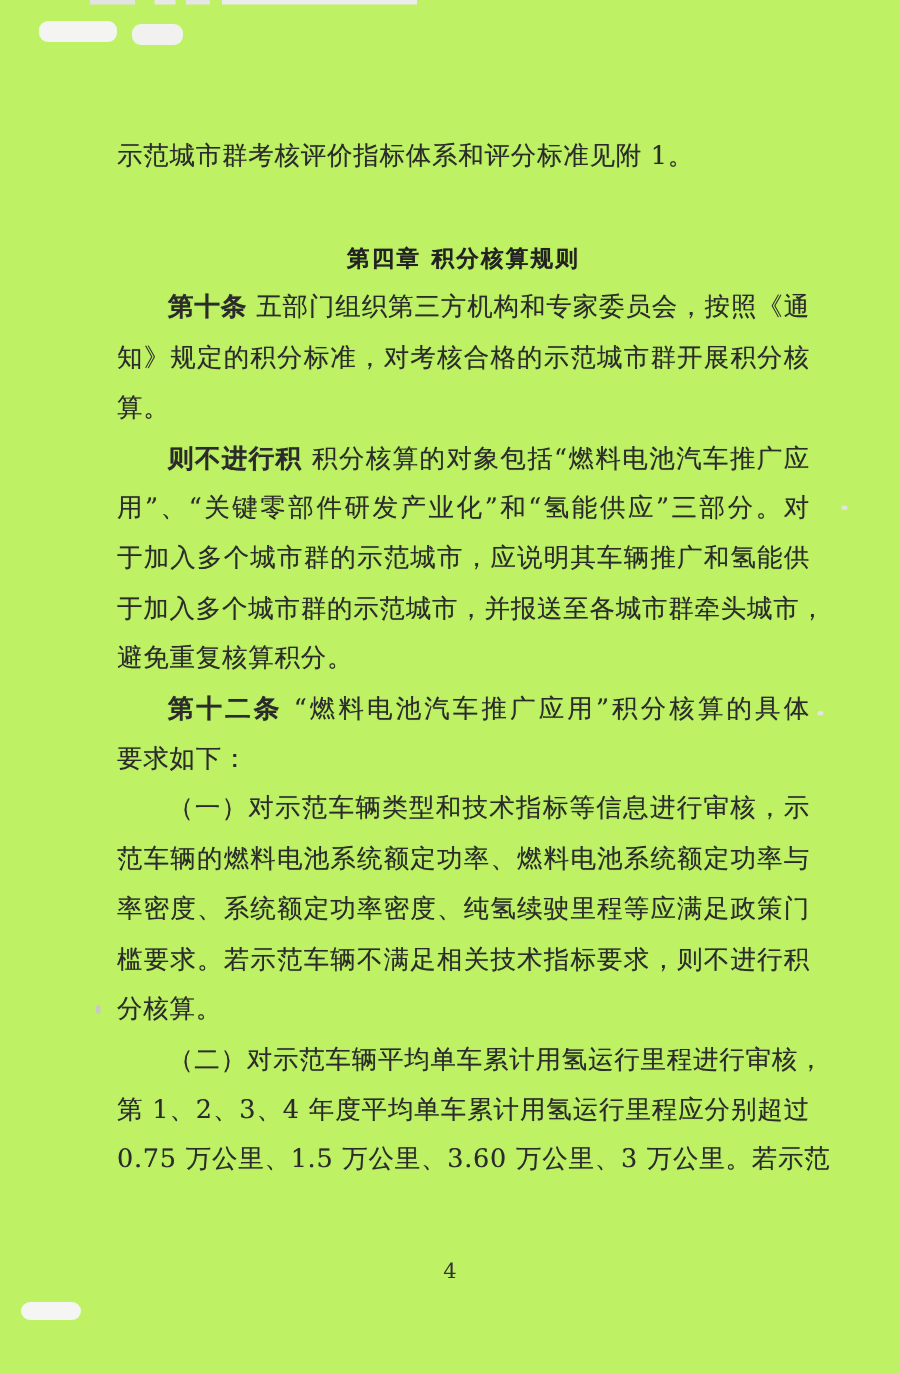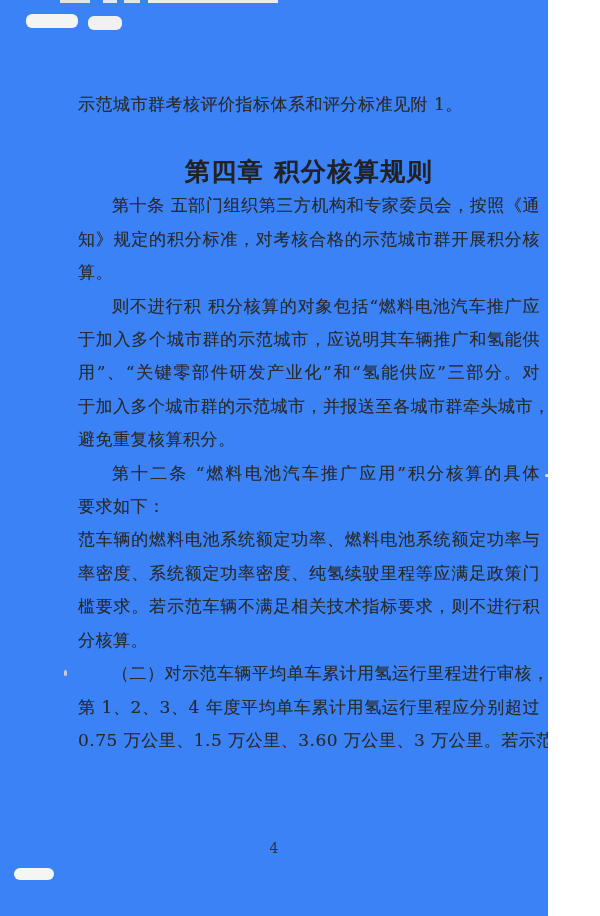--- a/index.html
+++ b/index.html
@@ -2,23 +2,23 @@
 <html><head>
 <meta charset="utf-8">
 <style>
   html, body {
     margin: 0;
     padding: 0;
     background: #ffffff;
   }
   .page {
     position: relative;
-    width: 548px;
+    width: 600px;
     height: 916px;
-    background: #3b82f6;
+    background: #bef264;
     overflow: hidden;
     font-family: "DejaVu Serif", "Liberation Serif", serif;
   }
   .content {
     position: absolute;
     left: 78px;
     top: 88px;
     width: 462px;
   }
   .line {
@@ -32,25 +32,25 @@
     text-shadow: 0 0 0.5px rgba(40,40,40,0.45);
   }
   .line.end {
     text-align: left;
     text-align-last: left;
   }
   .line.indent {
     text-indent: 34px;
   }
   .line b {
-    font-weight: 400;
+    font-weight: 700;
   }
   .heading {
     margin: 34px 0 0 0;
-    font-size: 25px;
+    font-size: 15px;
     line-height: 34px;
     font-weight: 700;
     text-align: center;
     letter-spacing: 1.5px;
     color: #222222;
     font-family: "DejaVu Sans", "Liberation Sans", sans-serif;
     text-shadow: 0 0 0.5px rgba(30,30,30,0.5);
   }
   .pageno {
     position: absolute;
@@ -94,26 +94,27 @@
   <div class="artifact a-smudge3"></div>
 
   <div class="content">
     <div class="line end">示范城市群考核评价指标体系和评分标准见附 1。</div>
     <div class="heading">第四章 积分核算规则</div>
     <div id="doc-lines">
         <div class="line indent"><b>第十条</b><span> 五部门组织第三方机构和专家委员会，按照《通</span></div>
         <div class="line"><span>知》规定的积分标准，对考核合格的示范城市群开展积分核</span></div>
         <div class="line end"><span>算。</span></div>
         <div class="line indent"><b>则不进行积</b><span> 积分核算的对象包括“燃料电池汽车推广应</span></div>
+        <div class="line"><span>用”、“关键零部件研发产业化”和“氢能供应”三部分。对</span></div>
         <div class="line"><span>于加入多个城市群的示范城市，应说明其车辆推广和氢能供</span></div>
-        <div class="line"><span>用”、“关键零部件研发产业化”和“氢能供应”三部分。对</span></div>
         <div class="line"><span>于加入多个城市群的示范城市，并报送至各城市群牵头城市，</span></div>
         <div class="line end"><span>避免重复核算积分。</span></div>
         <div class="line indent"><b>第十二条</b><span> “燃料电池汽车推广应用”积分核算的具体</span></div>
         <div class="line end"><span>要求如下：</span></div>
+        <div class="line indent"><span>（一）对示范车辆类型和技术指标等信息进行审核，示</span></div>
         <div class="line"><span>范车辆的燃料电池系统额定功率、燃料电池系统额定功率与</span></div>
         <div class="line"><span>率密度、系统额定功率密度、纯氢续驶里程等应满足政策门</span></div>
         <div class="line"><span>槛要求。若示范车辆不满足相关技术指标要求，则不进行积</span></div>
         <div class="line end"><span>分核算。</span></div>
         <div class="line indent"><span>（二）对示范车辆平均单车累计用氢运行里程进行审核，</span></div>
         <div class="line"><span>第 1、2、3、4 年度平均单车累计用氢运行里程应分别超过</span></div>
         <div class="line"><span>0.75 万公里、1.5 万公里、3.60 万公里、3 万公里。若示范</span></div>
       </div>
   </div>
 

